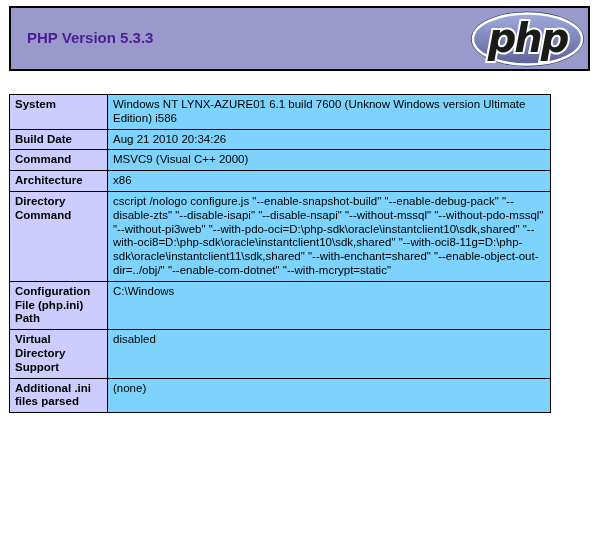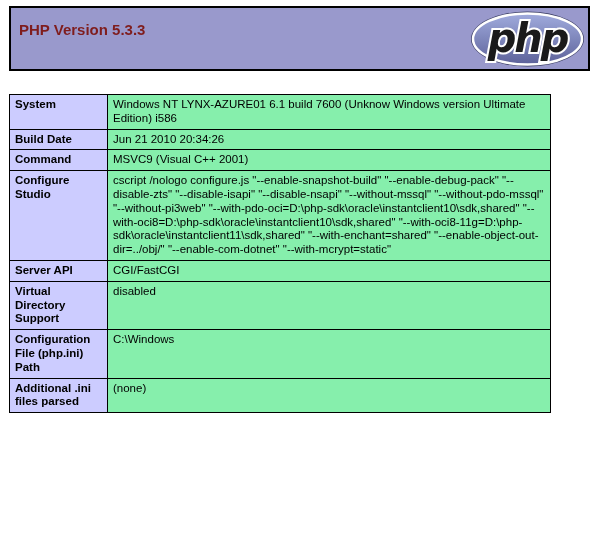--- a/index.html
+++ b/index.html
@@ -23,24 +23,24 @@
     height: 65px;
     background: #9999cc;
     border: 2px solid #000000;
     box-sizing: border-box;
     margin-bottom: 23px;
   }
   .hdr h1 {
     position: absolute;
     top: 13px;
     left: 8px;
-    margin: 0;
+    margin: 8px;
     font-size: 15px;
     font-weight: bold;
-    color: #7f1d1d;
+    color: #4c1d95;
   }
   .logo {
     position: absolute;
     right: 2px;
     top: 2px;
     cursor: pointer;
   }
   table.info {
     border-collapse: collapse;
     table-layout: fixed;
@@ -54,21 +54,21 @@
     vertical-align: top;
     word-wrap: break-word;
     overflow-wrap: break-word;
   }
   td.e {
     background: #ccccff;
     font-weight: bold;
     width: 87px;
   }
   td.v {
-    background: #86efac;
+    background: #7dd3fc;
   }
 </style>
 </head>
 <body>
 
 <div class="wrap">
 
   <div class="hdr">
     <h1>PHP Version 5.3.3</h1>
     <svg class="logo" width="117" height="58" viewBox="0 0 117 58" xmlns="http://www.w3.org/2000/svg">
@@ -85,41 +85,41 @@
   </div>
 
   <table class="info">
     <tbody>
       <tr>
         <td class="e">System</td>
         <td class="v">Windows NT LYNX-AZURE01 6.1 build 7600 (Unknow Windows version Ultimate Edition) i586</td>
       </tr>
       <tr>
         <td class="e">Build Date</td>
-        <td class="v">Jun 21 2010 20:34:26</td>
+        <td class="v">Aug 21 2010 20:34:26</td>
       </tr>
       <tr>
         <td class="e">Command</td>
-        <td class="v">MSVC9 (Visual C++ 2001)</td>
+        <td class="v">MSVC9 (Visual C++ 2000)</td>
       </tr>
       <tr>
-        <td class="e">Configure Studio</td>
+        <td class="e">Architecture</td>
+        <td class="v">x86</td>
+      </tr>
+      <tr>
+        <td class="e">Directory Command</td>
         <td class="v">cscript /nologo configure.js "--enable-snapshot-build" "--enable-debug-pack" "--disable-zts" "--disable-isapi" "--disable-nsapi" "--without-mssql" "--without-pdo-mssql" "--without-pi3web" "--with-pdo-oci=D:\php-sdk\oracle\instantclient10\sdk,shared" "--with-oci8=D:\php-sdk\oracle\instantclient10\sdk,shared" "--with-oci8-11g=D:\php-sdk\oracle\instantclient11\sdk,shared" "--with-enchant=shared" "--enable-object-out-dir=../obj/" "--enable-com-dotnet" "--with-mcrypt=static"</td>
       </tr>
       <tr>
-        <td class="e">Server API</td>
-        <td class="v">CGI/FastCGI</td>
+        <td class="e">Configuration File (php.ini) Path</td>
+        <td class="v">C:\Windows</td>
       </tr>
       <tr>
         <td class="e">Virtual Directory Support</td>
         <td class="v">disabled</td>
-      </tr>
-      <tr>
-        <td class="e">Configuration File (php.ini) Path</td>
-        <td class="v">C:\Windows</td>
       </tr>
       <tr>
         <td class="e">Additional .ini files parsed</td>
         <td class="v">(none)</td>
       </tr>
     </tbody>
   </table>
 
 </div>
 

